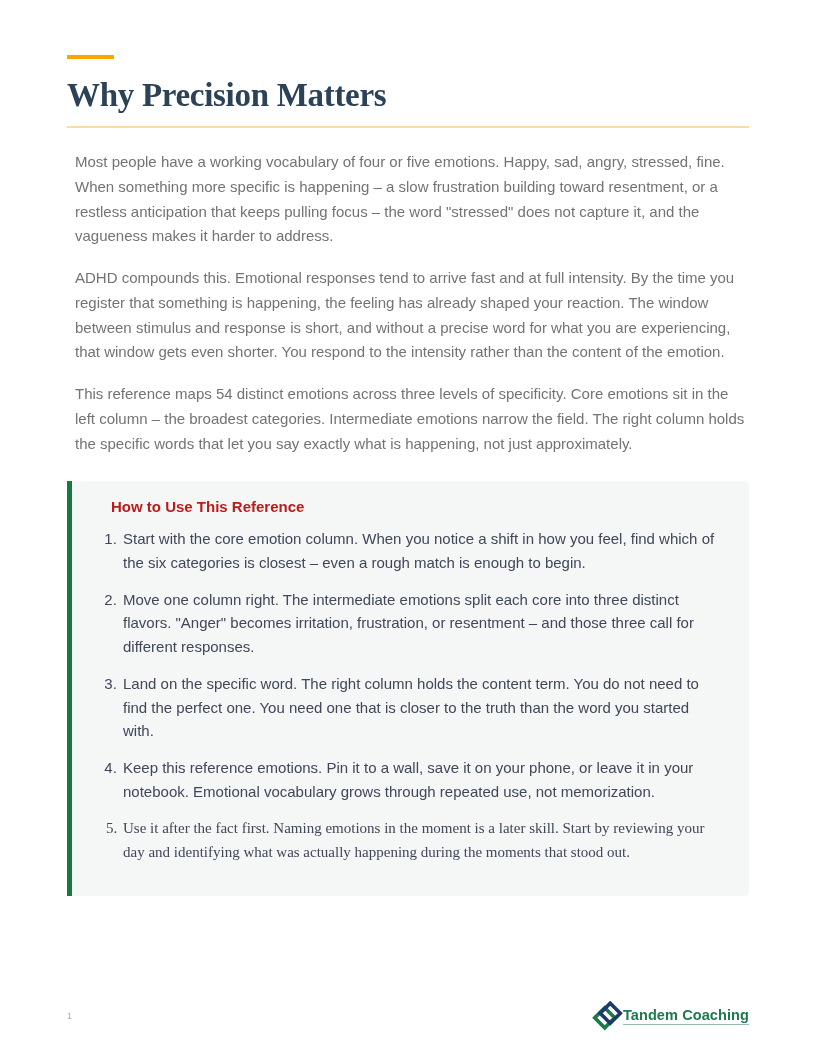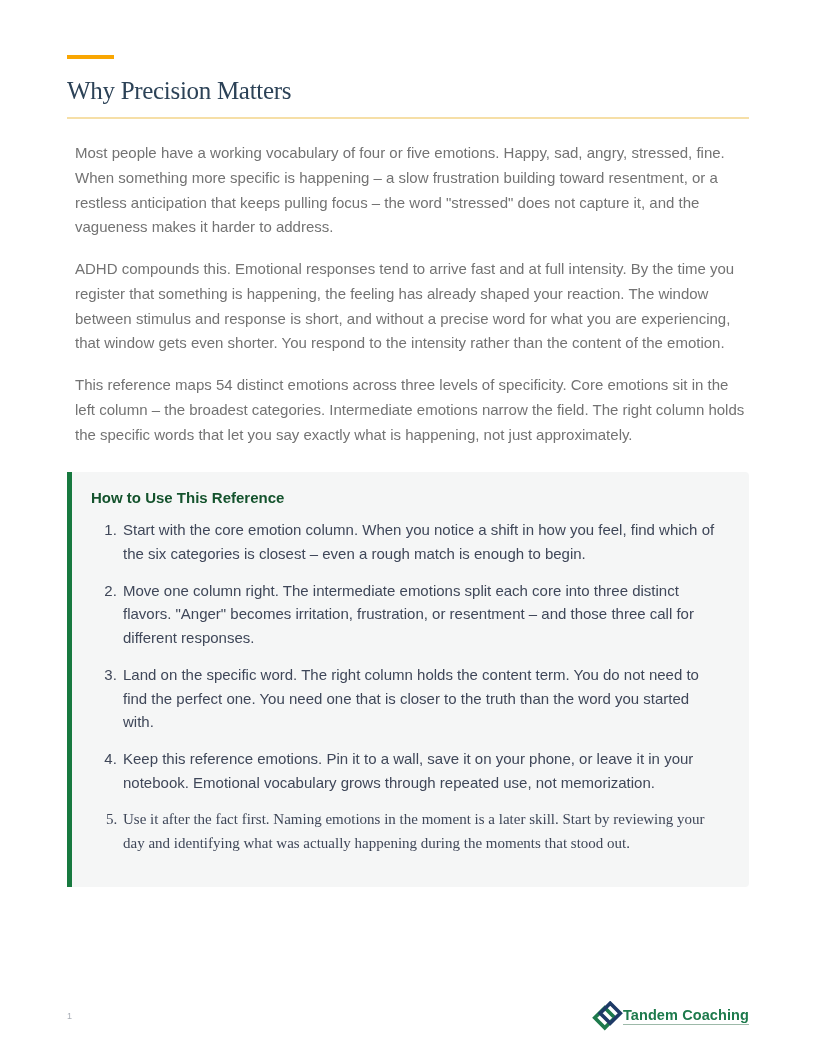--- a/index.html
+++ b/index.html
@@ -16,22 +16,22 @@
   .content { padding: 55px 67px 0 67px; }
 
   .accent-bar {
     width: 47px;
     height: 4px;
     background: #F9A602;
     margin-bottom: 18px;
   }
   h1.page-title {
     font-family: "Liberation Serif", "DejaVu Serif", serif;
-    font-weight: 400;
-    font-size: 25px;
+    font-weight: 700;
+    font-size: 33px;
     letter-spacing: -0.3px;
     color: #2C4257;
     margin-bottom: 12px;
   }
   .title-divider {
     height: 0;
     border-bottom: 2px solid #F6DFA7;
     margin-bottom: 22px;
   }
   p.body-para {
@@ -45,22 +45,23 @@
   .callout {
     margin-top: 25px;
     background: #F5F6F6;
     border-left: 5px solid #17793F;
     border-radius: 0 4px 4px 0;
     padding: 17px 26px 30px 19px;
   }
   .callout-heading {
     font-size: 15px;
     font-weight: 700;
-    color: #14532d;
+    color: #b91c1c;
     margin-bottom: 12px;
+    margin-left: 20px;
   }
   .callout ol {
     margin: 2px;
     padding-left: 28px;
     color: #3F4759;
   }
   .callout ol li {
     font-size: 15px;
     line-height: 1.56;
     margin-bottom: 14px;

